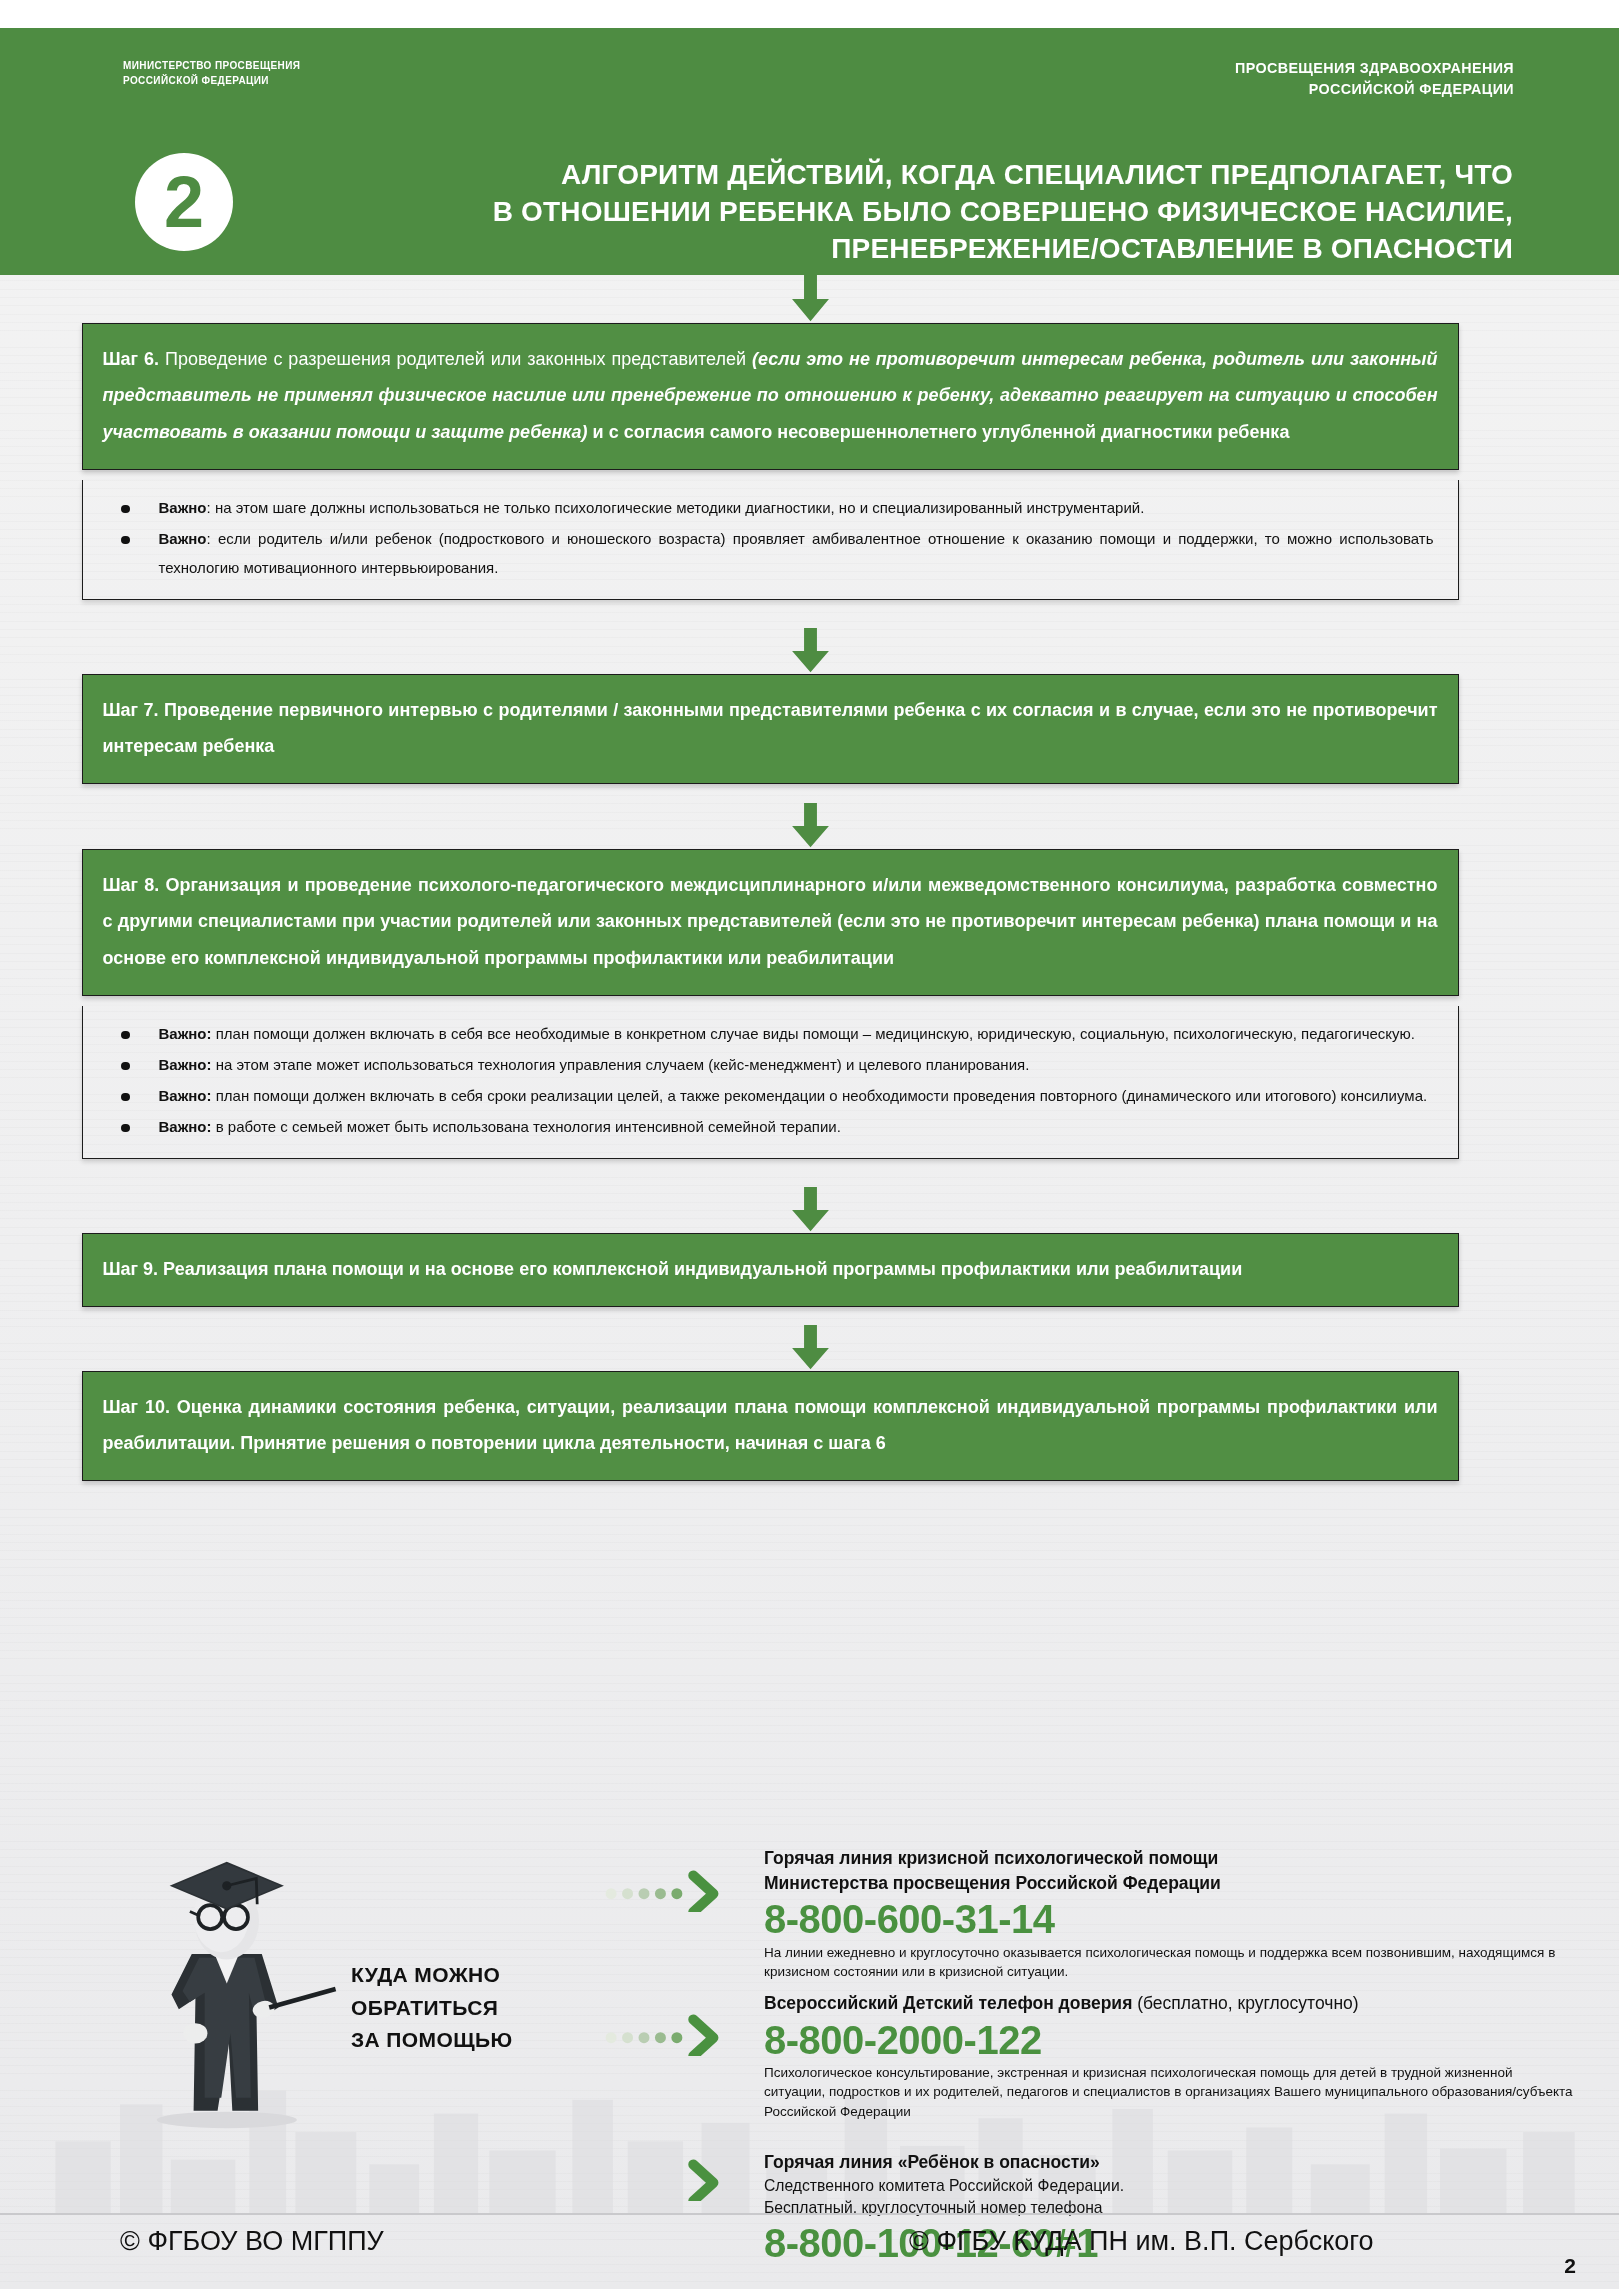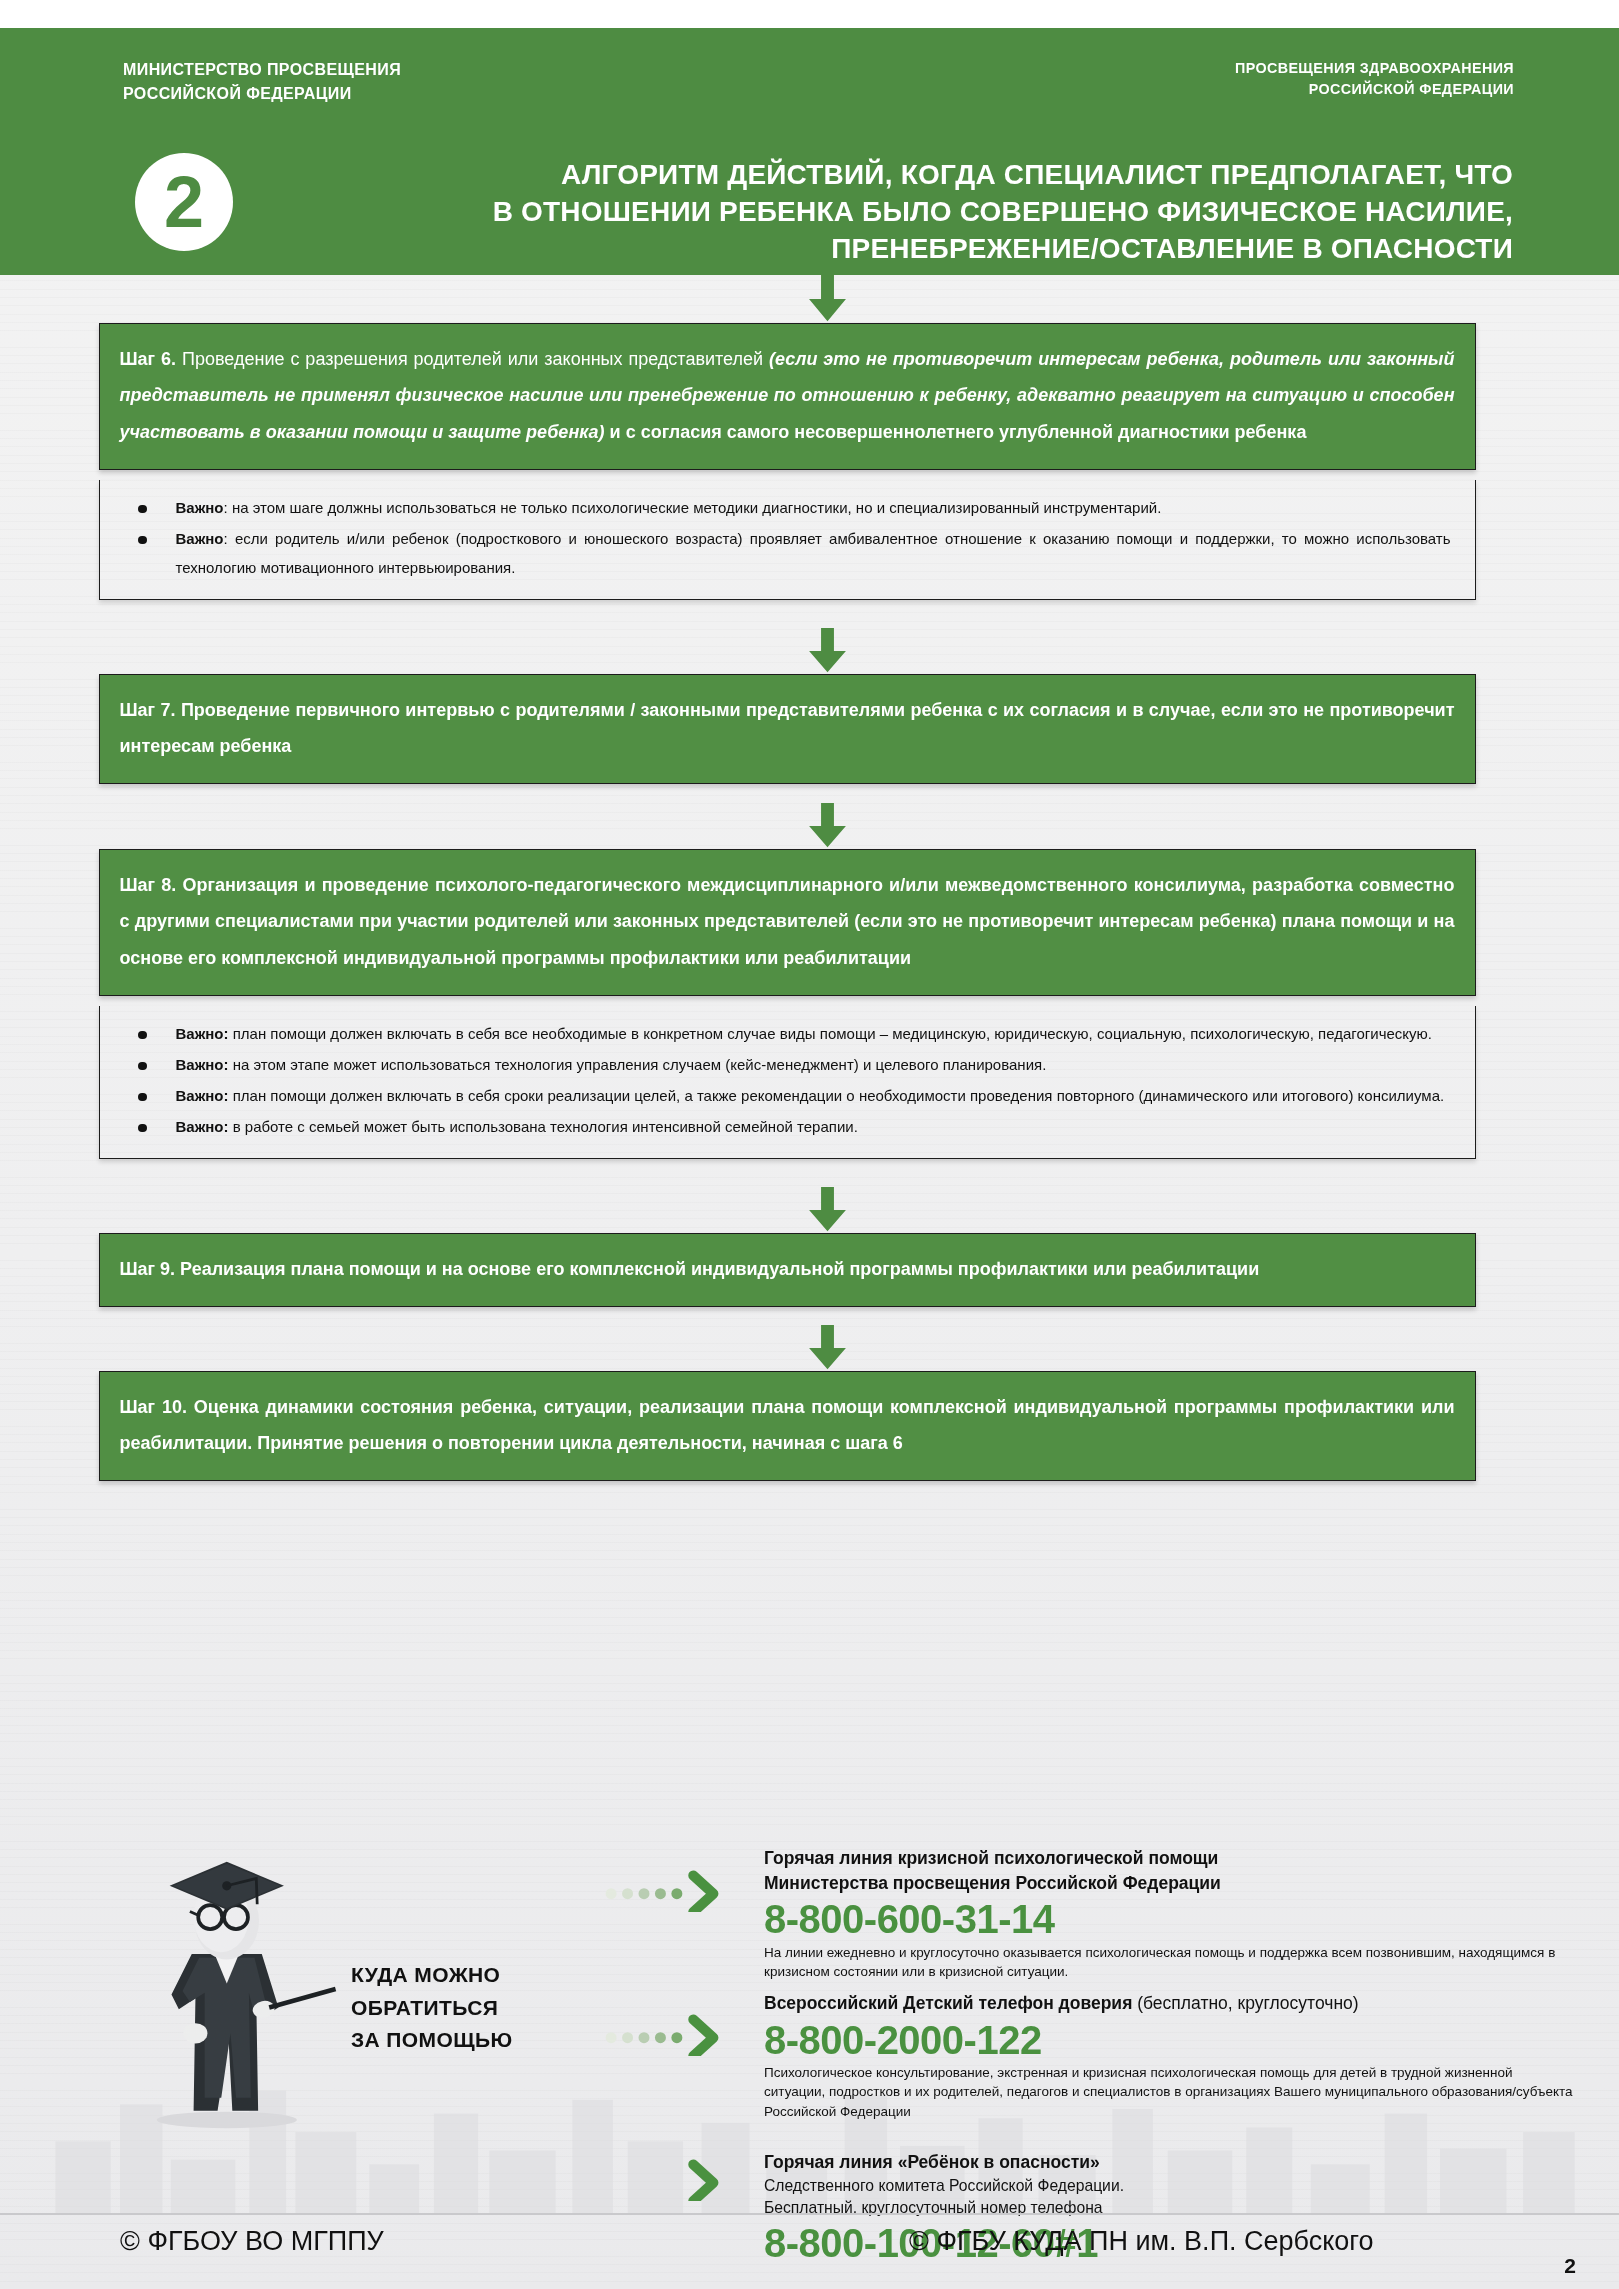--- a/index.html
+++ b/index.html
@@ -26,21 +26,21 @@
   .page-white-margin{
     position:absolute;left:0;top:0;width:1620px;height:28px;background:#fff;
   }
   
   .header{
     position:absolute;left:0;top:28px;width:1620px;height:247px;
     background:#4e8c42;
   }
   .min-left{
     position:absolute;left:123px;top:30px;
-    color:#fff;font-size:16px;font-weight:bold;letter-spacing:0.4px;line-height:1.5;
+    color:#fff;font-size:10px;font-weight:bold;letter-spacing:0.4px;line-height:1.5;
   }
   .min-right{
     position:absolute;right:106px;top:30px;text-align:right;
     color:#fff;font-size:14.3px;font-weight:bold;letter-spacing:0.4px;line-height:1.5;
   }
   .badge{
     position:absolute;left:135px;top:125px;
     width:98px;height:98px;border-radius:50%;
     background:#ffffff;color:#4e8c42;
     font-size:72px;font-weight:bold;
@@ -50,21 +50,21 @@
   }
   .header-title{
     position:absolute;left:258px;top:129px;width:1255px;
     color:#ffffff;text-align:right;
     font-size:28px;font-weight:bold;line-height:1.32;
     letter-spacing:0.2px;
   }
   .header-title div{white-space:nowrap;}
   
   .flow{
-    position:absolute;left:17px;top:275px;width:1540px;height:1421px;
+    position:absolute;left:0;top:275px;width:1540px;height:1421px;
   }
   .arrow{
     width:1620px;display:flex;justify-content:center;align-items:flex-start;
   }
   .arrow svg{display:block;}
   .box{
     position:relative;margin:0 auto;width:1377px;
     background:#518f44;
     border:1.8px solid #1c1c1c;
     box-sizing:border-box;

